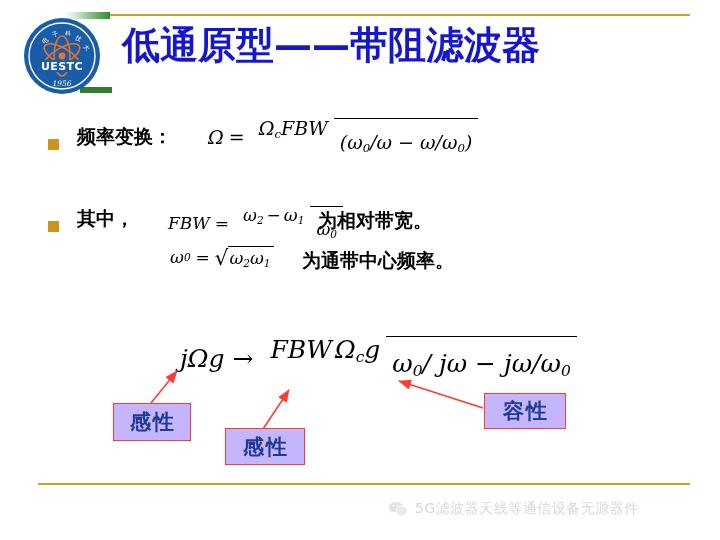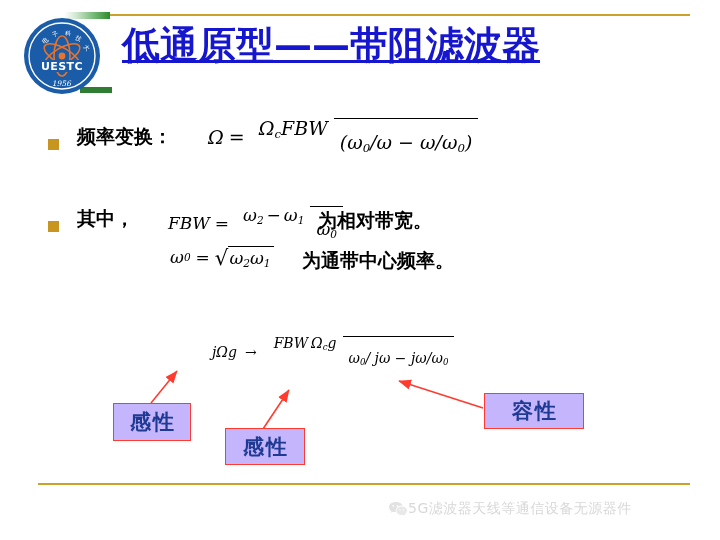--- a/index.html
+++ b/index.html
@@ -55,21 +55,20 @@
     position: absolute;
     left: 122px; top: 24px;
     width: 540px;
     font-family: "DejaVu Sans", sans-serif;
     font-size: 38px;
     font-weight: 700;
     color: #1616cf;
     letter-spacing: 0px;
     white-space: nowrap;
     line-height: 1.15;
-    text-decoration: underline;
   }
 
   
   .bullet-row {
     position: absolute;
     display: flex;
     align-items: flex-end;
   }
   .bullet-sq {
     width: 11px; height: 11px;
@@ -167,22 +166,22 @@
   #eq3-tail {
     position: absolute;
     left: 302px; top: 248px;
     font-family: "DejaVu Sans", sans-serif;
     font-size: 19px; font-weight: 700; color: #000;
     white-space: nowrap;
   }
   
   #eq4 {
     position: absolute;
-    left: 212px; top: 336px;
-    font-size: 14px;
+    left: 180px; top: 336px;
+    font-size: 25px;
     display: flex; align-items: center;
   }
   .arrow-glyph {
     font-style: normal;
     margin: 0 8px;
   }
 
   
   .anno-box {
     position: absolute;
@@ -196,34 +195,35 @@
   .anno-box span {
     font-family: "DejaVu Sans", sans-serif;
     font-size: 21px;
     font-weight: 700;
     color: #1f3a93;
     letter-spacing: 2px;
     padding-left: 2px;
   }
   #anno1 { left: 113px; top: 403px; width: 78px; height: 38px; }
   #anno2 { left: 225px; top: 428px; width: 80px; height: 37px; }
-  #anno3 { left: 484px; top: 393px; width: 100px; height: 36px; }
+  #anno3 { left: 484px; top: 393px; width: 82px; height: 36px; }
 
   .arrows-layer {
     position: absolute;
     inset: 0;
     pointer-events: none;
   }
 
   
   .footer {
     position: absolute;
     left: 388px; top: 500px;
     display: flex;
     align-items: center;
+    gap: 7px;
   }
   .footer-text {
     font-family: "DejaVu Sans", sans-serif;
     font-size: 14px;
     color: #d8d8d8;
     white-space: nowrap;
     letter-spacing: 0.5px;
   }
   .wechat-icon { flex: 0 0 auto; }
 </style>

